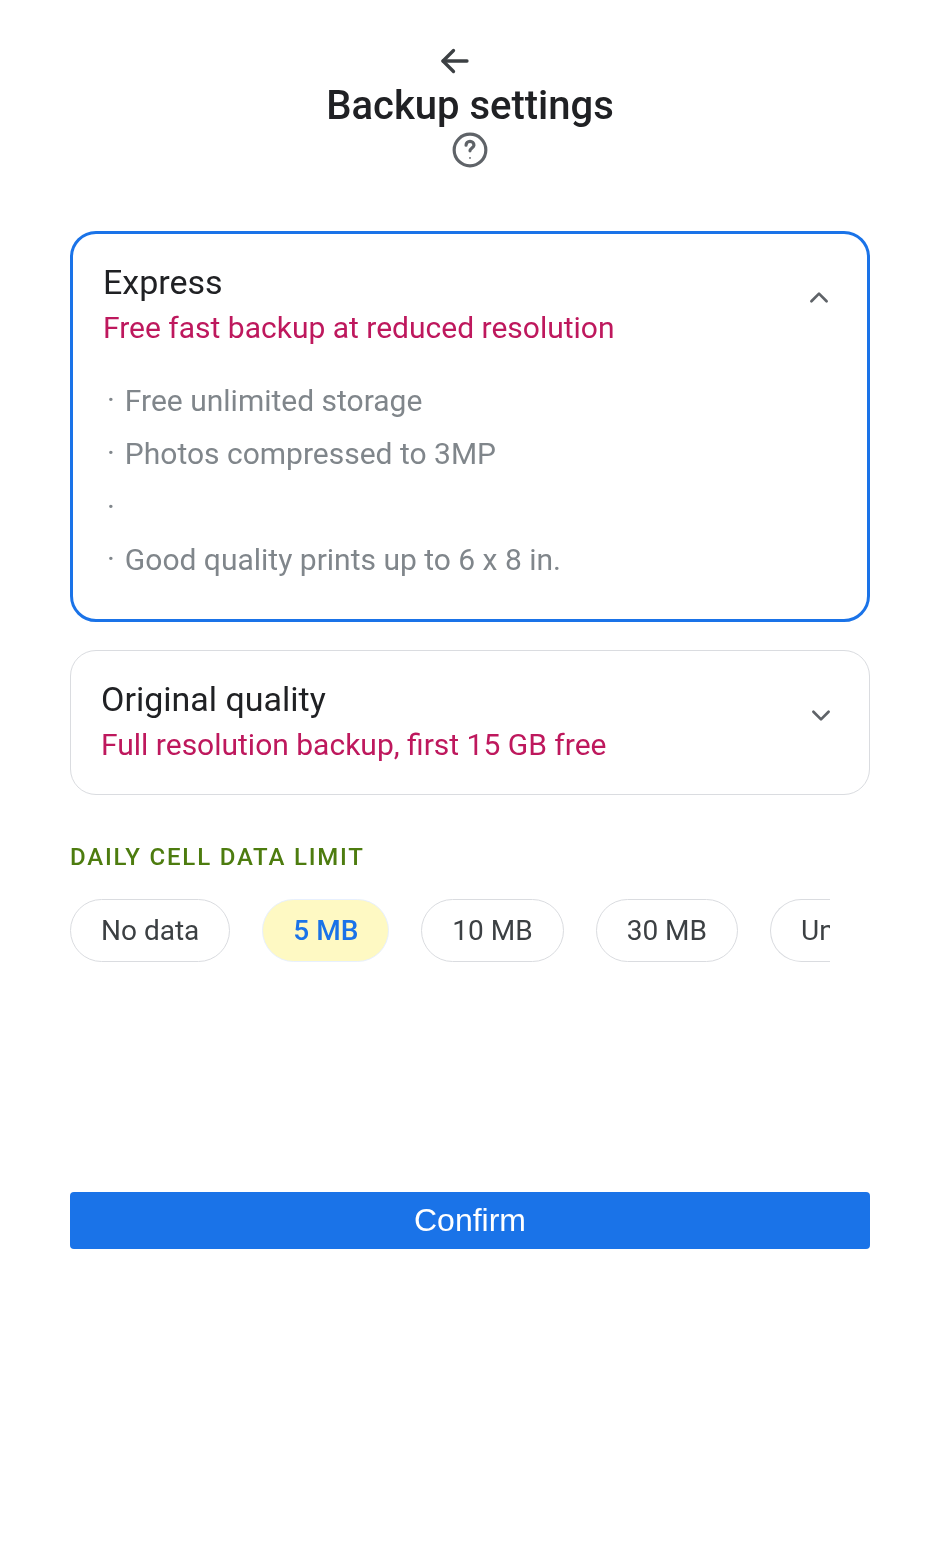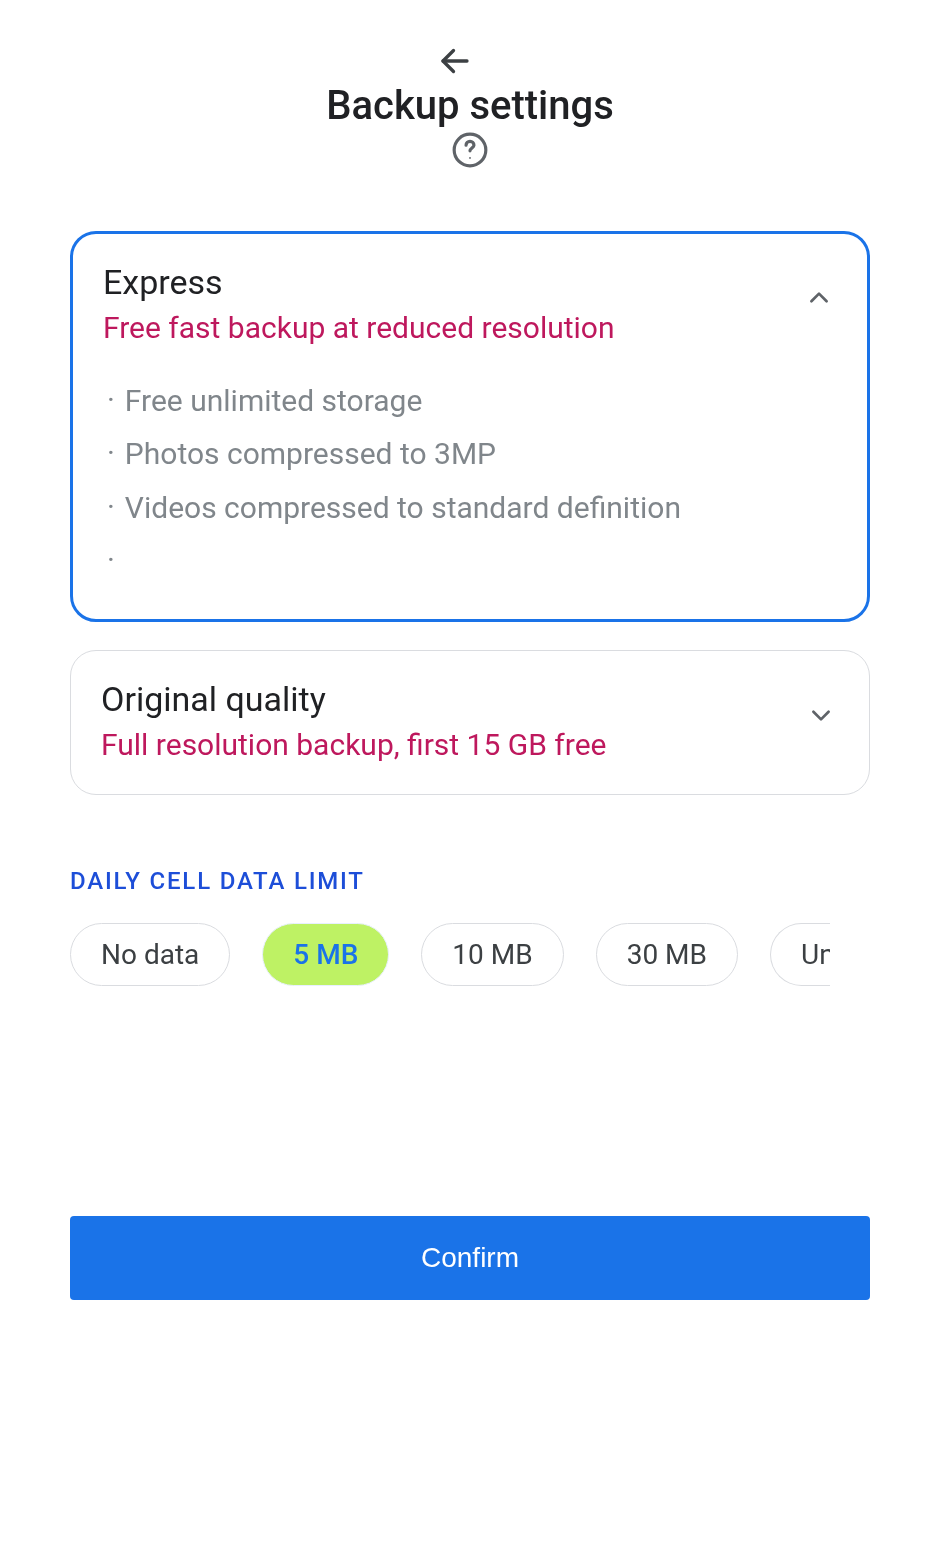--- a/index.html
+++ b/index.html
@@ -117,44 +117,44 @@
     }
     .bullet-text {
       font-size: 30px;
       color: #80868b;
       line-height: 1.45;
     }
 
     .section-label {
       font-size: 24px;
       letter-spacing: 1.8px;
-      color: #1d4ed8;
-      font-weight: 500;
-      margin-top: 72px;
+      color: #4d7c0f;
+      font-weight: 500;
+      margin-top: 48px;
       margin-bottom: 28px;
     }
 
     .chip-row {
       display: flex;
       gap: 32px;
       overflow: hidden;
       white-space: nowrap;
     }
     .chip {
       border: 1px solid #dadce0;
       border-radius: 999px;
       padding: 14px 30px;
       font-size: 28px;
       color: #3c4043;
       cursor: pointer;
       background: #fff;
       flex-shrink: 0;
     }
     .chip.selected {
-      background: #bef264;
+      background: #fef9c3;
       border-color: #e8f0fe;
       color: #1a73e8;
       font-weight: 500;
     }
     .chip.cutoff {
       border-top-right-radius: 0;
       border-bottom-right-radius: 0;
       border-right: none;
       padding-right: 0;
       width: 60px;
@@ -167,22 +167,22 @@
       margin-top: 34px;
       line-height: 1.4;
     }
 
     .confirm-button {
       margin-top: 230px;
       width: 100%;
       background: #1a73e8;
       color: #fff;
       border: none;
-      font-size: 28px;
-      padding: 26px 0;
+      font-size: 32px;
+      padding: 10px 0;
       border-radius: 4px;
       cursor: pointer;
       font-weight: 500;
     }
   </style>
 </head>
 <body>
 
 <div class="container">
   <div class="header">
@@ -218,24 +218,24 @@
       <div class="bullet-row">
         <span class="bullet-dot">·</span>
         <span class="bullet-text">Free unlimited storage</span>
       </div>
       <div class="bullet-row">
         <span class="bullet-dot">·</span>
         <span class="bullet-text">Photos compressed to 3MP</span>
       </div>
       <div class="bullet-row">
         <span class="bullet-dot">·</span>
-        <span class="bullet-text">Videos compressed to standard definition</span>
-      </div>
-      <div class="bullet-row">
-        <span class="bullet-dot">·</span>
+      </div>
+      <div class="bullet-row">
+        <span class="bullet-dot">·</span>
+        <span class="bullet-text">Good quality prints up to 6 x 8 in.</span>
       </div>
     </div>
   </div>
 
 
   <div class="option-card">
     <div class="option-head">
       <div class="option-text">
         <div class="option-title">Original quality</div>
         <div class="option-subtitle">Full resolution backup, first 15 GB free</div>

